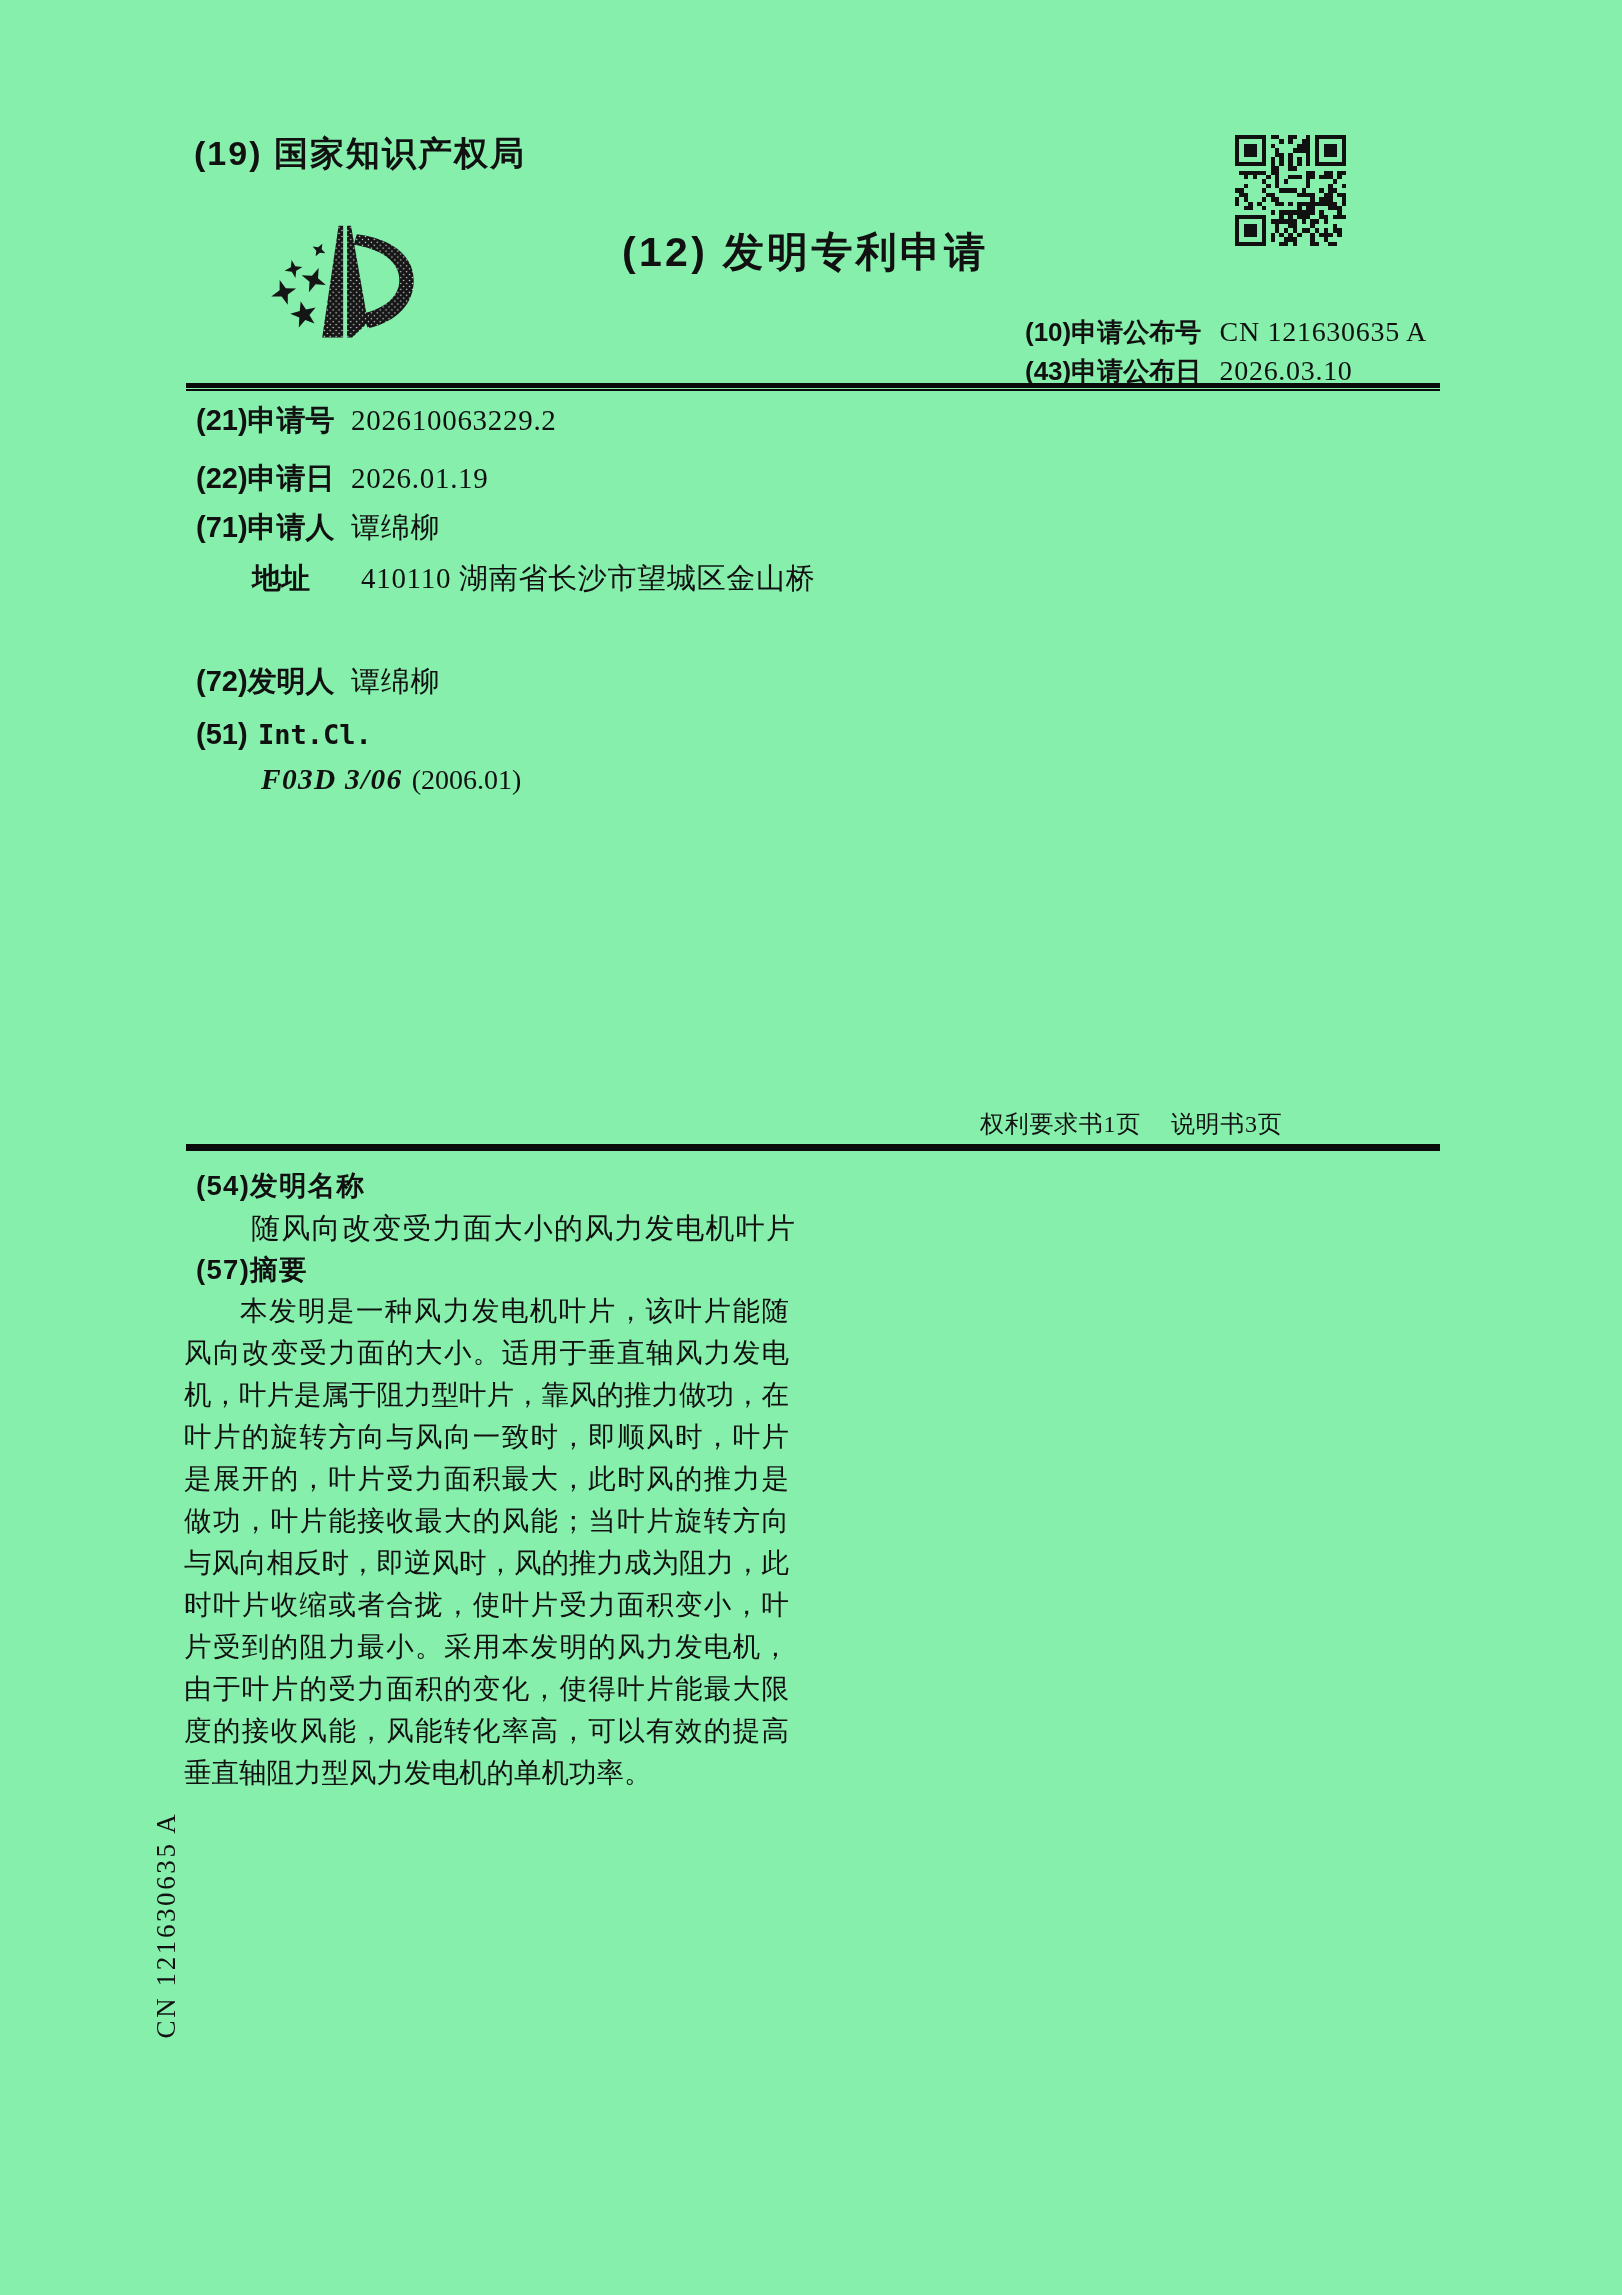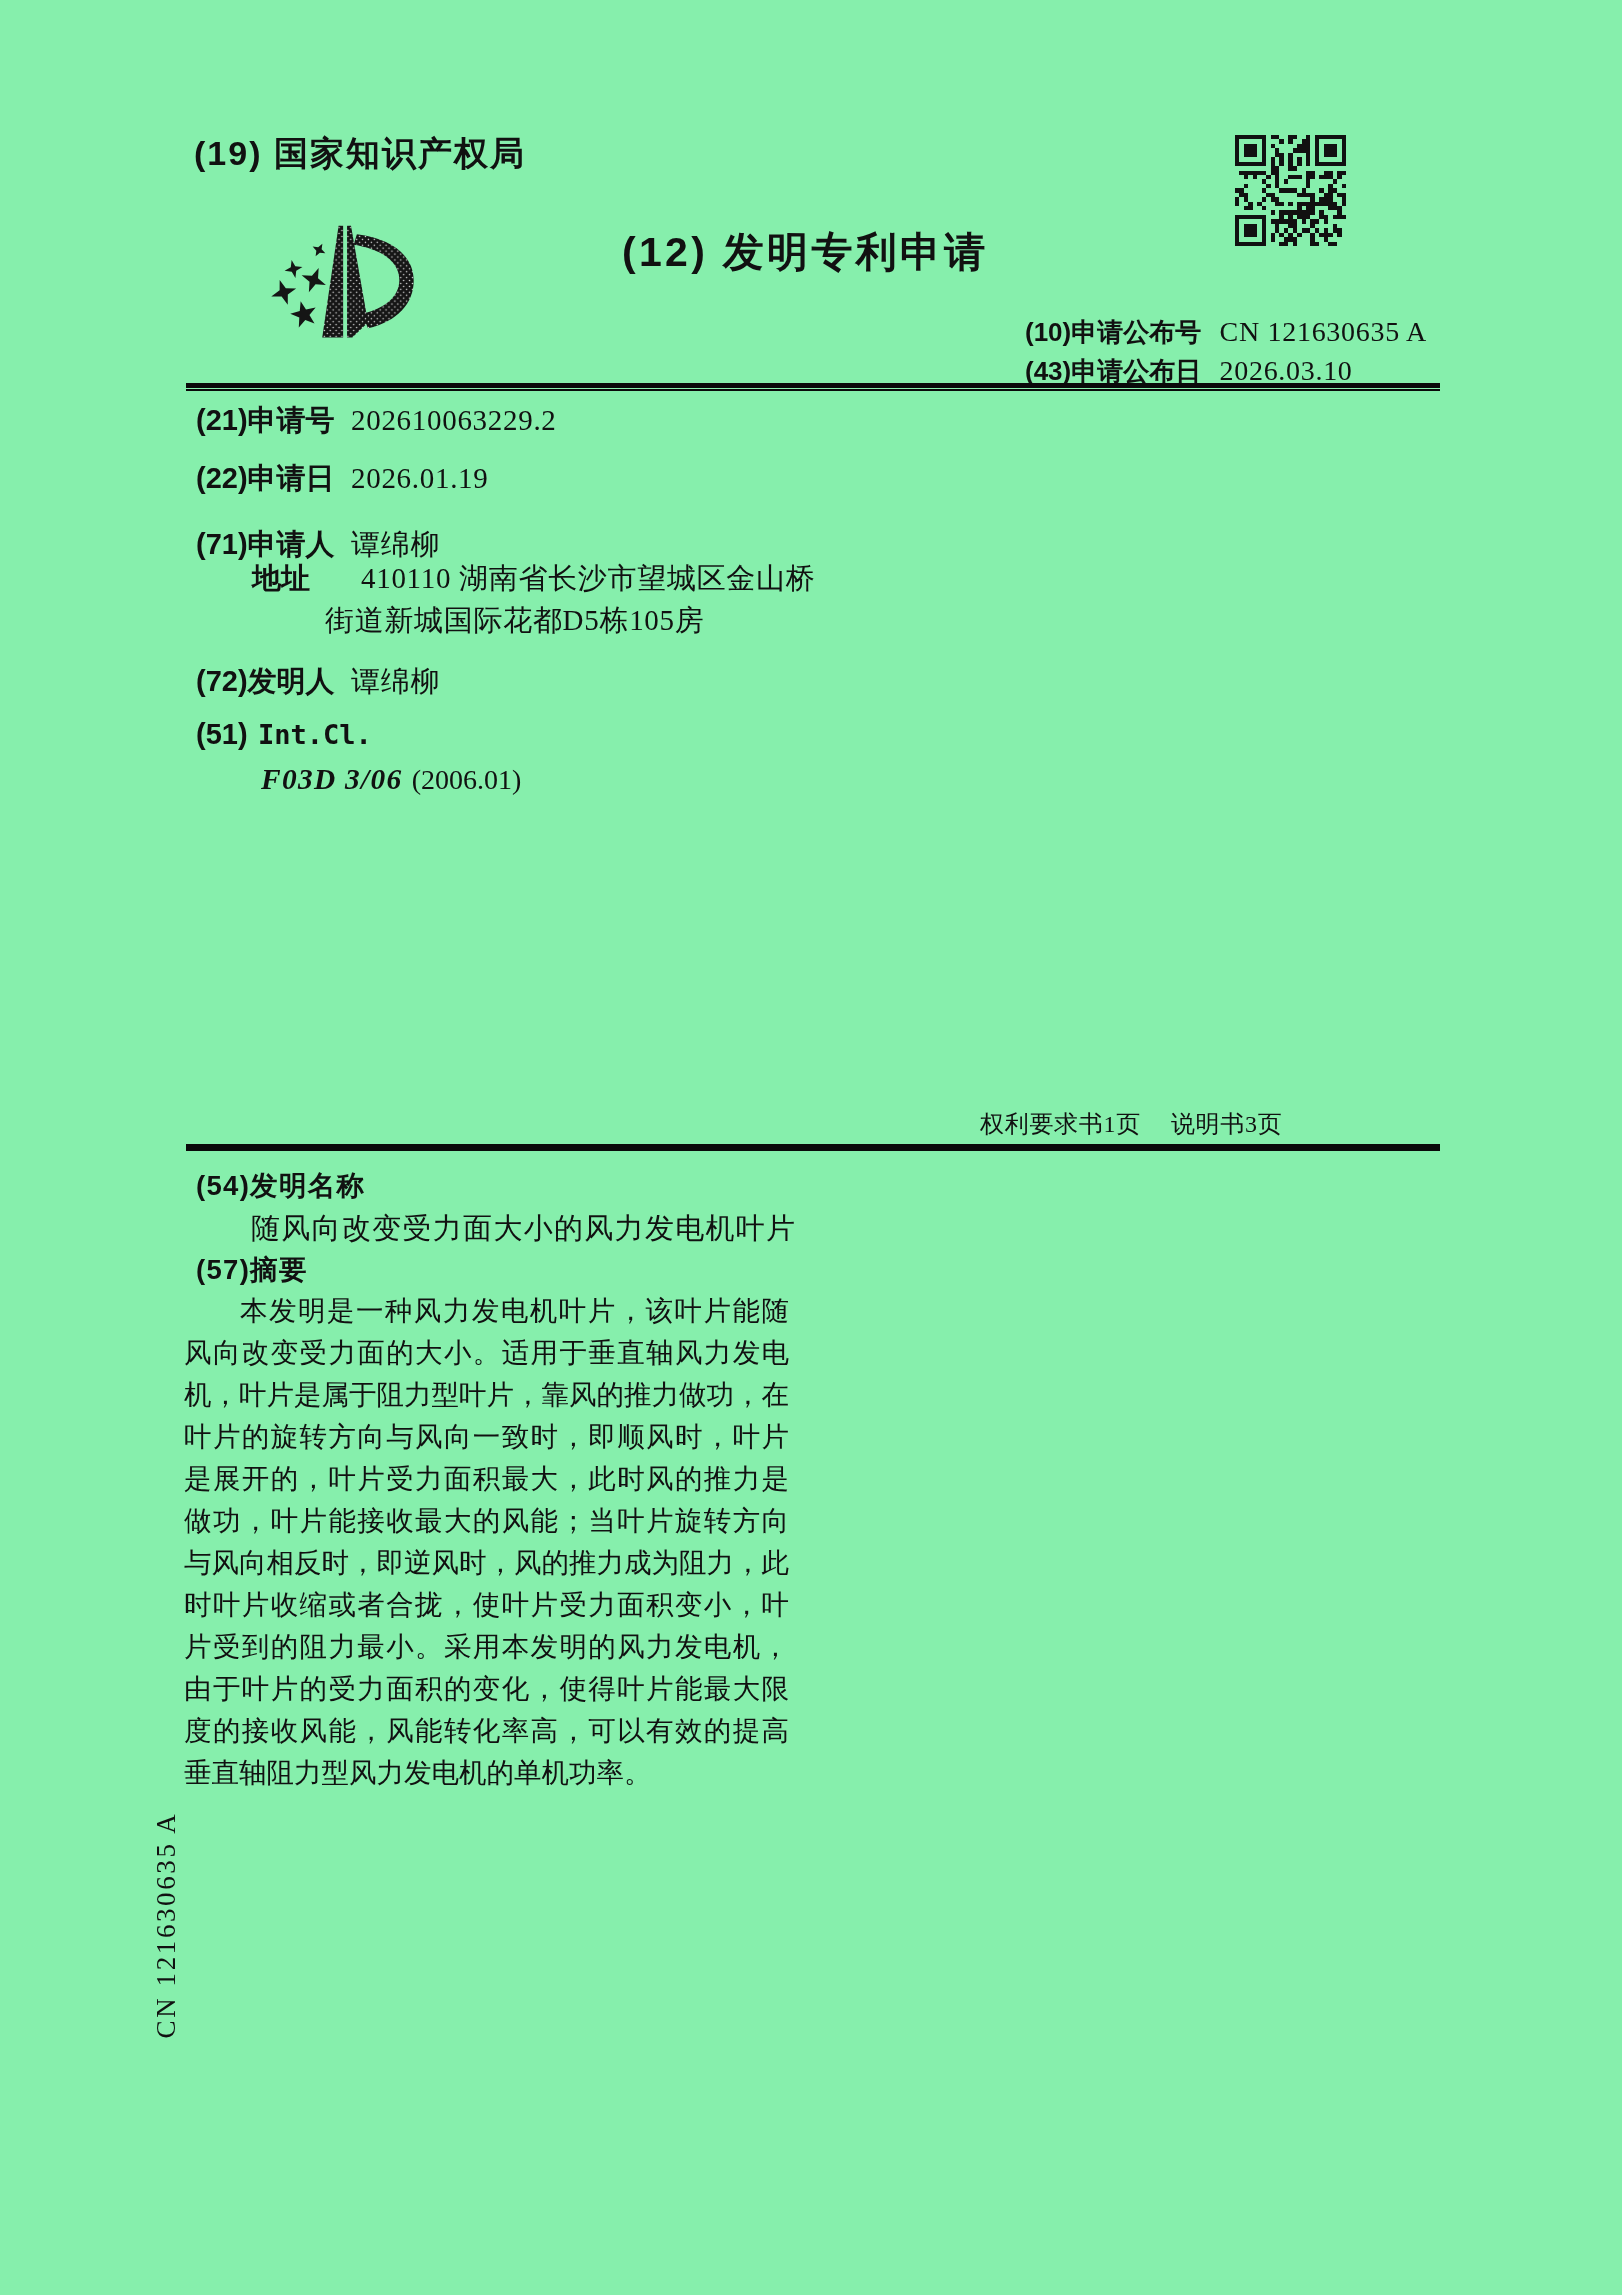--- a/index.html
+++ b/index.html
@@ -27,21 +27,21 @@
   #rule-top-a{top:383px;height:5.2px;}
   #rule-top-b{top:389px;height:2px;}
   #rule-mid{top:1144px;height:7.2px;}
 
   
   .fieldrow{left:196px;display:flex;align-items:baseline;white-space:nowrap;}
   .fieldrow .lbl{font-size:29px;width:155px;flex:0 0 auto;}
   .fieldrow .val{font-size:29px;letter-spacing:0.7px;}
   #row-21{top:401px;}
   #row-22{top:459px;}
-  #row-71{top:525px;}
+  #row-71{top:508px;}
   #row-72{top:662px;}
   #addr-1{left:252px;top:559px;display:flex;gap:19px;align-items:baseline;white-space:nowrap;}
   #addr-1 .lbl{font-size:29px;}
   #addr-1 .val{font-size:29px;letter-spacing:0.7px;margin-left:32px;}
   #addr-2{left:325px;top:601px;font-size:29px;letter-spacing:0.7px;white-space:nowrap;}
   #row-51{left:196px;top:718px;display:flex;gap:10.5px;align-items:baseline;white-space:nowrap;}
   #row-51 .lbl{font-size:29px;}
   #row-51 .val{font-family:"DejaVu Sans Mono",monospace;font-size:27px;font-weight:600;}
   #row-ipc{left:261px;top:763px;display:flex;gap:9.2px;align-items:baseline;white-space:nowrap;}
   #ipc-class{font-family:"Liberation Serif",serif;font-weight:700;font-style:italic;font-size:29.4px;letter-spacing:1.3px;}
@@ -418,21 +418,20 @@
     <span class="val song">2026.01.19</span>
   </div>
   <div id="row-71" class="abs fieldrow">
     <span class="lbl hei">(71)申请人</span>
     <span class="val song">谭绵柳</span>
   </div>
   <div id="addr-1" class="abs">
     <span class="lbl hei">地址</span>
     <span class="val song">410110 湖南省长沙市望城区金山桥</span>
   </div>
-  <div id="addr-2" class="abs song">街道新城国际花都D5栋105房</div>
   <div id="row-72" class="abs fieldrow">
     <span class="lbl hei">(72)发明人</span>
     <span class="val song">谭绵柳</span>
   </div>
   <div id="row-51" class="abs">
     <span class="lbl hei">(51)</span>
     <span class="val">Int.Cl.</span>
   </div>
   <div id="row-ipc" class="abs">
     <span id="ipc-class">F03D 3/06</span>

